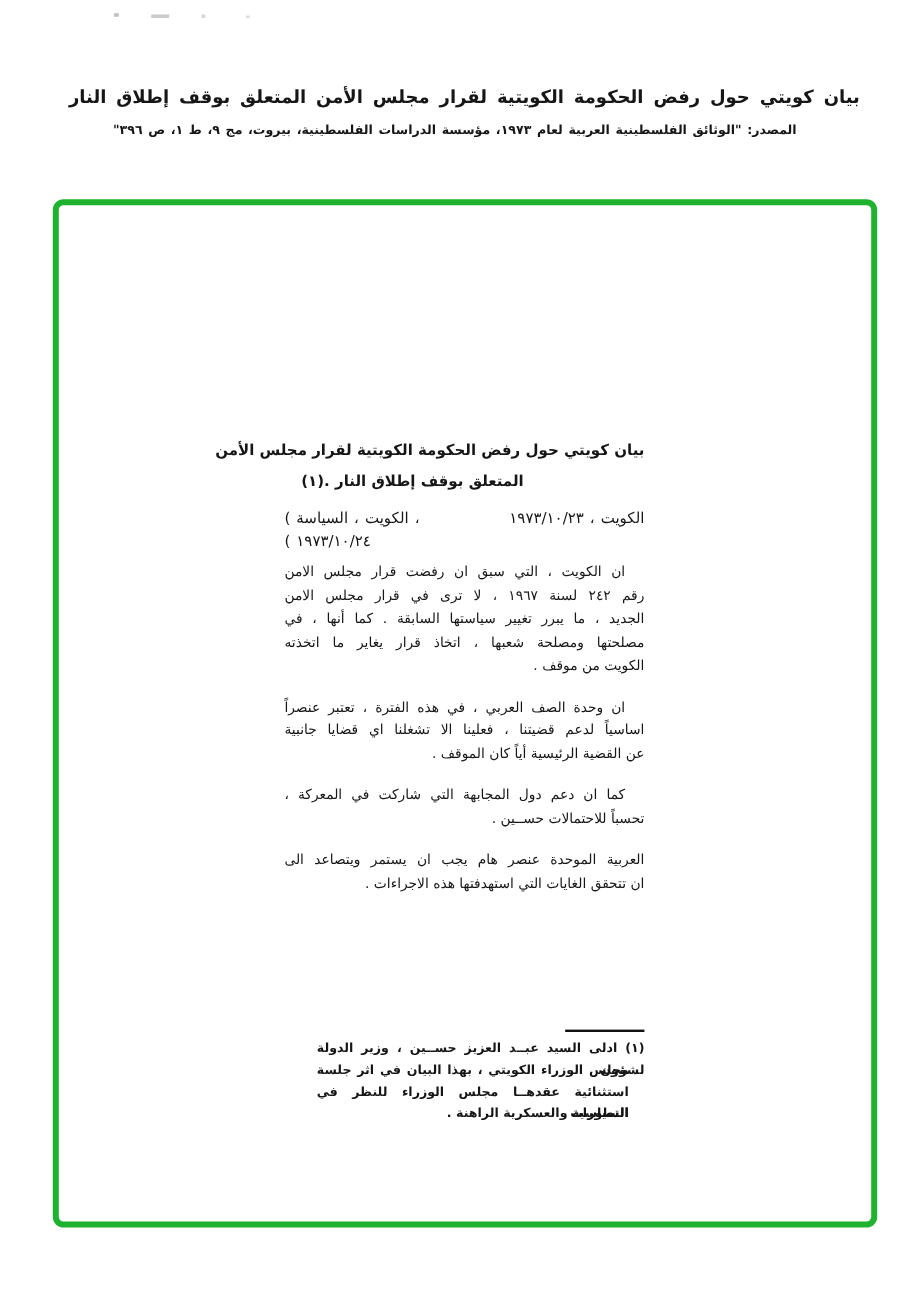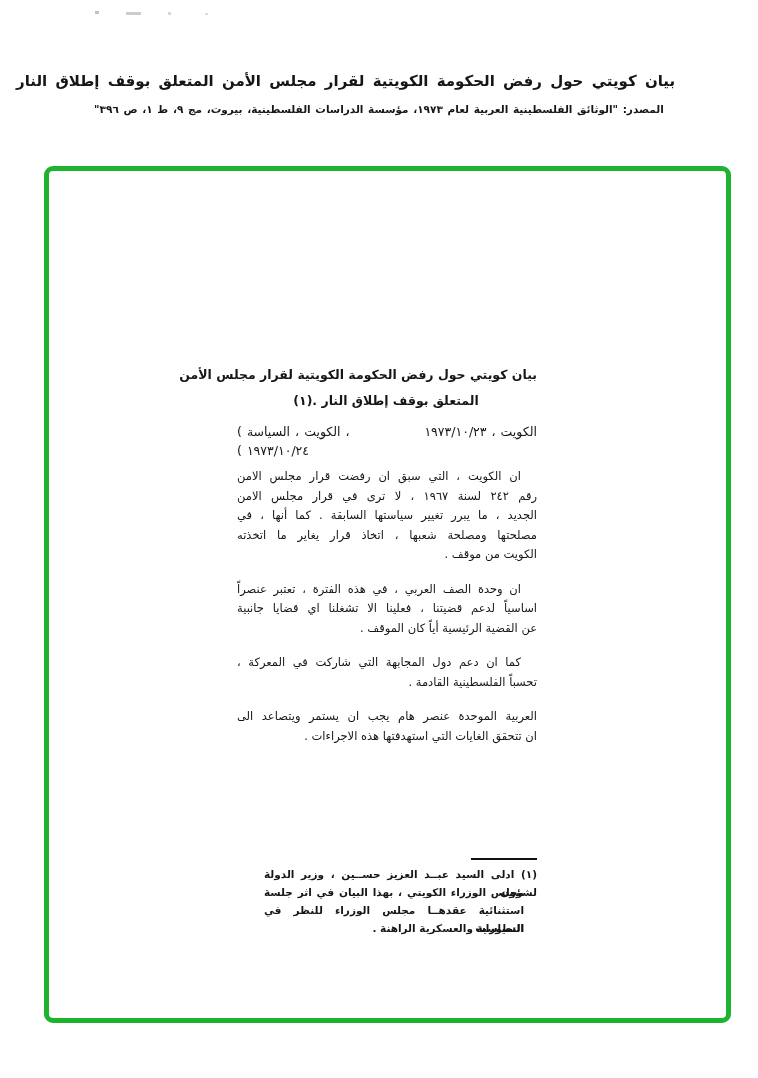--- a/index.html
+++ b/index.html
@@ -15,21 +15,21 @@
 
   
   .artifact { position: absolute; background: #9a9a9a; opacity: .6; }
   .a1 { left: 95px;  top: 11px; width: 4px;  height: 3px; }
   .a2 { left: 126px; top: 12px; width: 15px; height: 3px; opacity: .5; }
   .a3 { left: 168px; top: 12px; width: 3px;  height: 3px; opacity: .4; }
   .a4 { left: 205px; top: 13px; width: 3px;  height: 2px; opacity: .35; }
 
   .hdr-title {
     position: absolute; left: 16px; right: 0; top: 72px;
-    text-align: left; direction: rtl;
+    text-align: center; direction: rtl;
     font-size: 15px; font-weight: bold; word-spacing: 3px;
     white-space: nowrap;
   }
   .hdr-source {
     position: absolute; left: 0; right: 0; top: 103px;
     text-align: center; direction: rtl;
     font-size: 10.5px; font-weight: bold; word-spacing: 1px;
     white-space: nowrap;
   }
 
@@ -47,21 +47,21 @@
     left: 237px; top: 362px;
     width: 300px;
     direction: rtl;
   }
 
   .doc-title-line {
     font-size: 12.5px; font-weight: bold;
     line-height: 26px; text-align: left;
     white-space: nowrap;
   }
-  .doc-title-line.l2 { margin-left: 0; padding-left: 0; margin-right: 0; padding-right: 0; text-align: center; }
+  .doc-title-line.l2 { margin-left: 0; padding-left: 0; margin-right: 0; padding-right: 0; text-align: left; }
   .doc-title-line.l2 { padding-left: 14px; } 
   .doc-title-line.l2 { direction: rtl; }
   .doc-title-line.l2 { margin-right: 0; }
   .doc-title-line.l2 { text-indent: 16px; }
 
   .dateline { margin-top: 8px; font-size: 12.5px; }
   .tok-row {
     display: flex; direction: ltr;
     align-items: baseline; gap: 5px;
     height: 19px; line-height: 19px;
@@ -152,21 +152,21 @@
   </div>
 
   <div class="para">
     <div class="bl first j" lang="ar">ان وحدة الصف العربي ، في هذه الفترة ، تعتبر عنصراً</div>
     <div class="bl j" lang="ar">اساسياً لدعم قضيتنا ، فعلينا الا تشغلنا اي قضايا جانبية</div>
     <div class="bl last" lang="ar">عن القضية الرئيسية أياً كان الموقف .</div>
   </div>
 
   <div class="para">
     <div class="bl first j" lang="ar">كما ان دعم دول المجابهة التي شاركت في المعركة ،</div>
-    <div class="bl last" lang="ar">تحسباً الفلسطينية القادمة .</div>
+    <div class="bl last" lang="ar">تحسباً للاحتمالات حســين .</div>
   </div>
 
   <div class="para">
     <div class="bl j" lang="ar">العربية الموحدة عنصر هام يجب ان يستمر ويتصاعد الى</div>
     <div class="bl last" lang="ar">ان تتحقق الغايات التي استهدفتها هذه الاجراءات .</div>
   </div>
 
   <div class="footnote-sep"></div>
 
   <div class="footnote">

